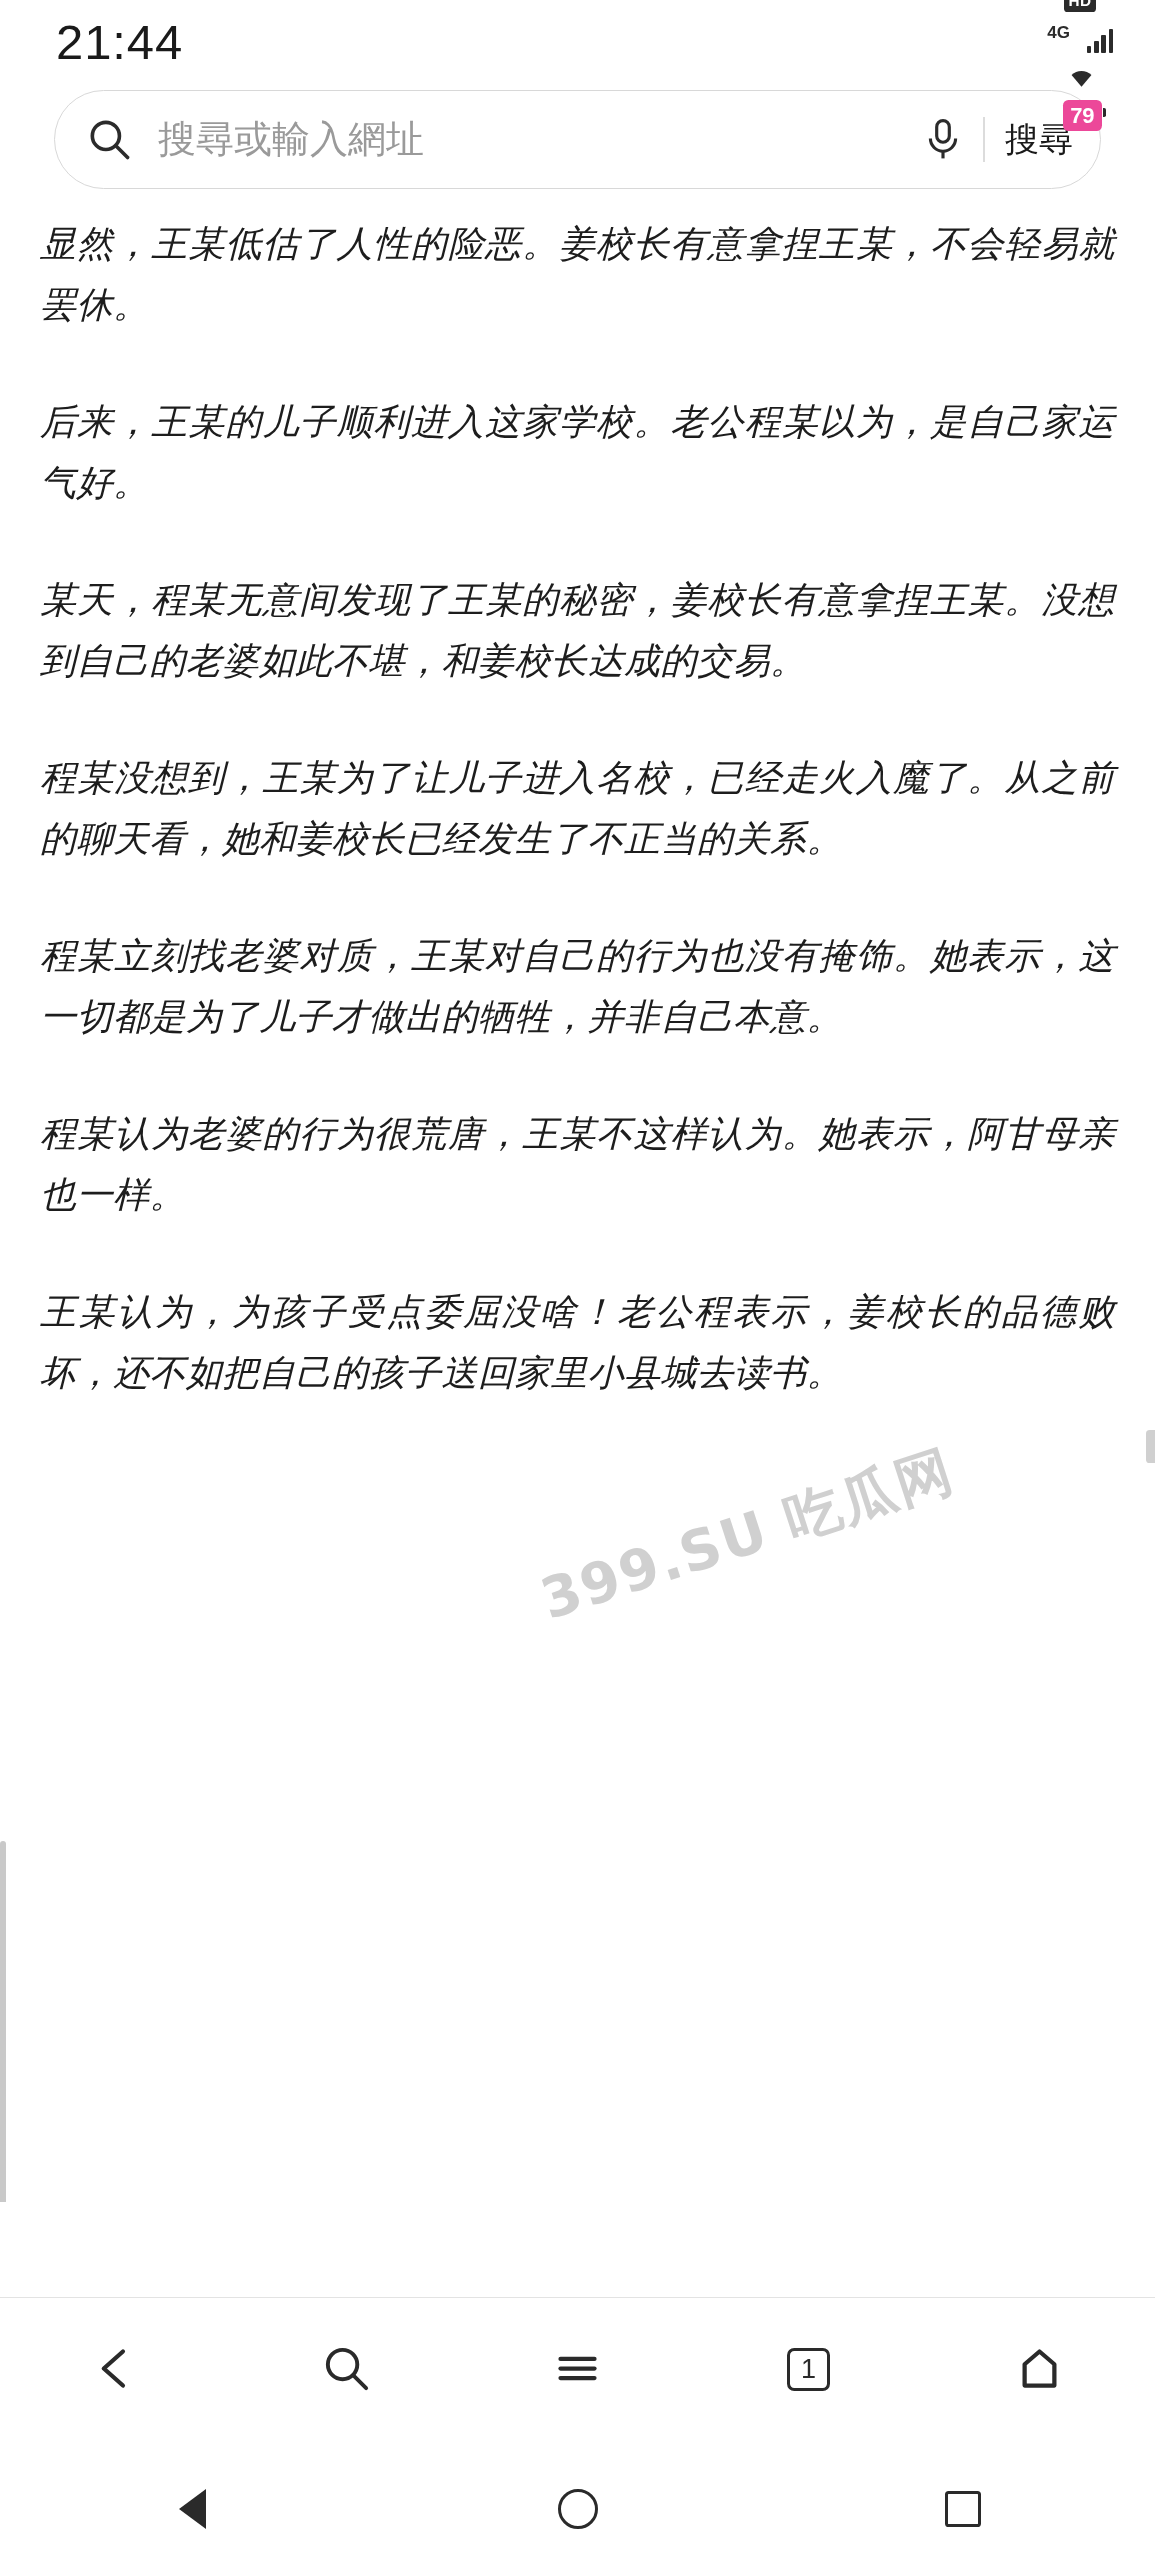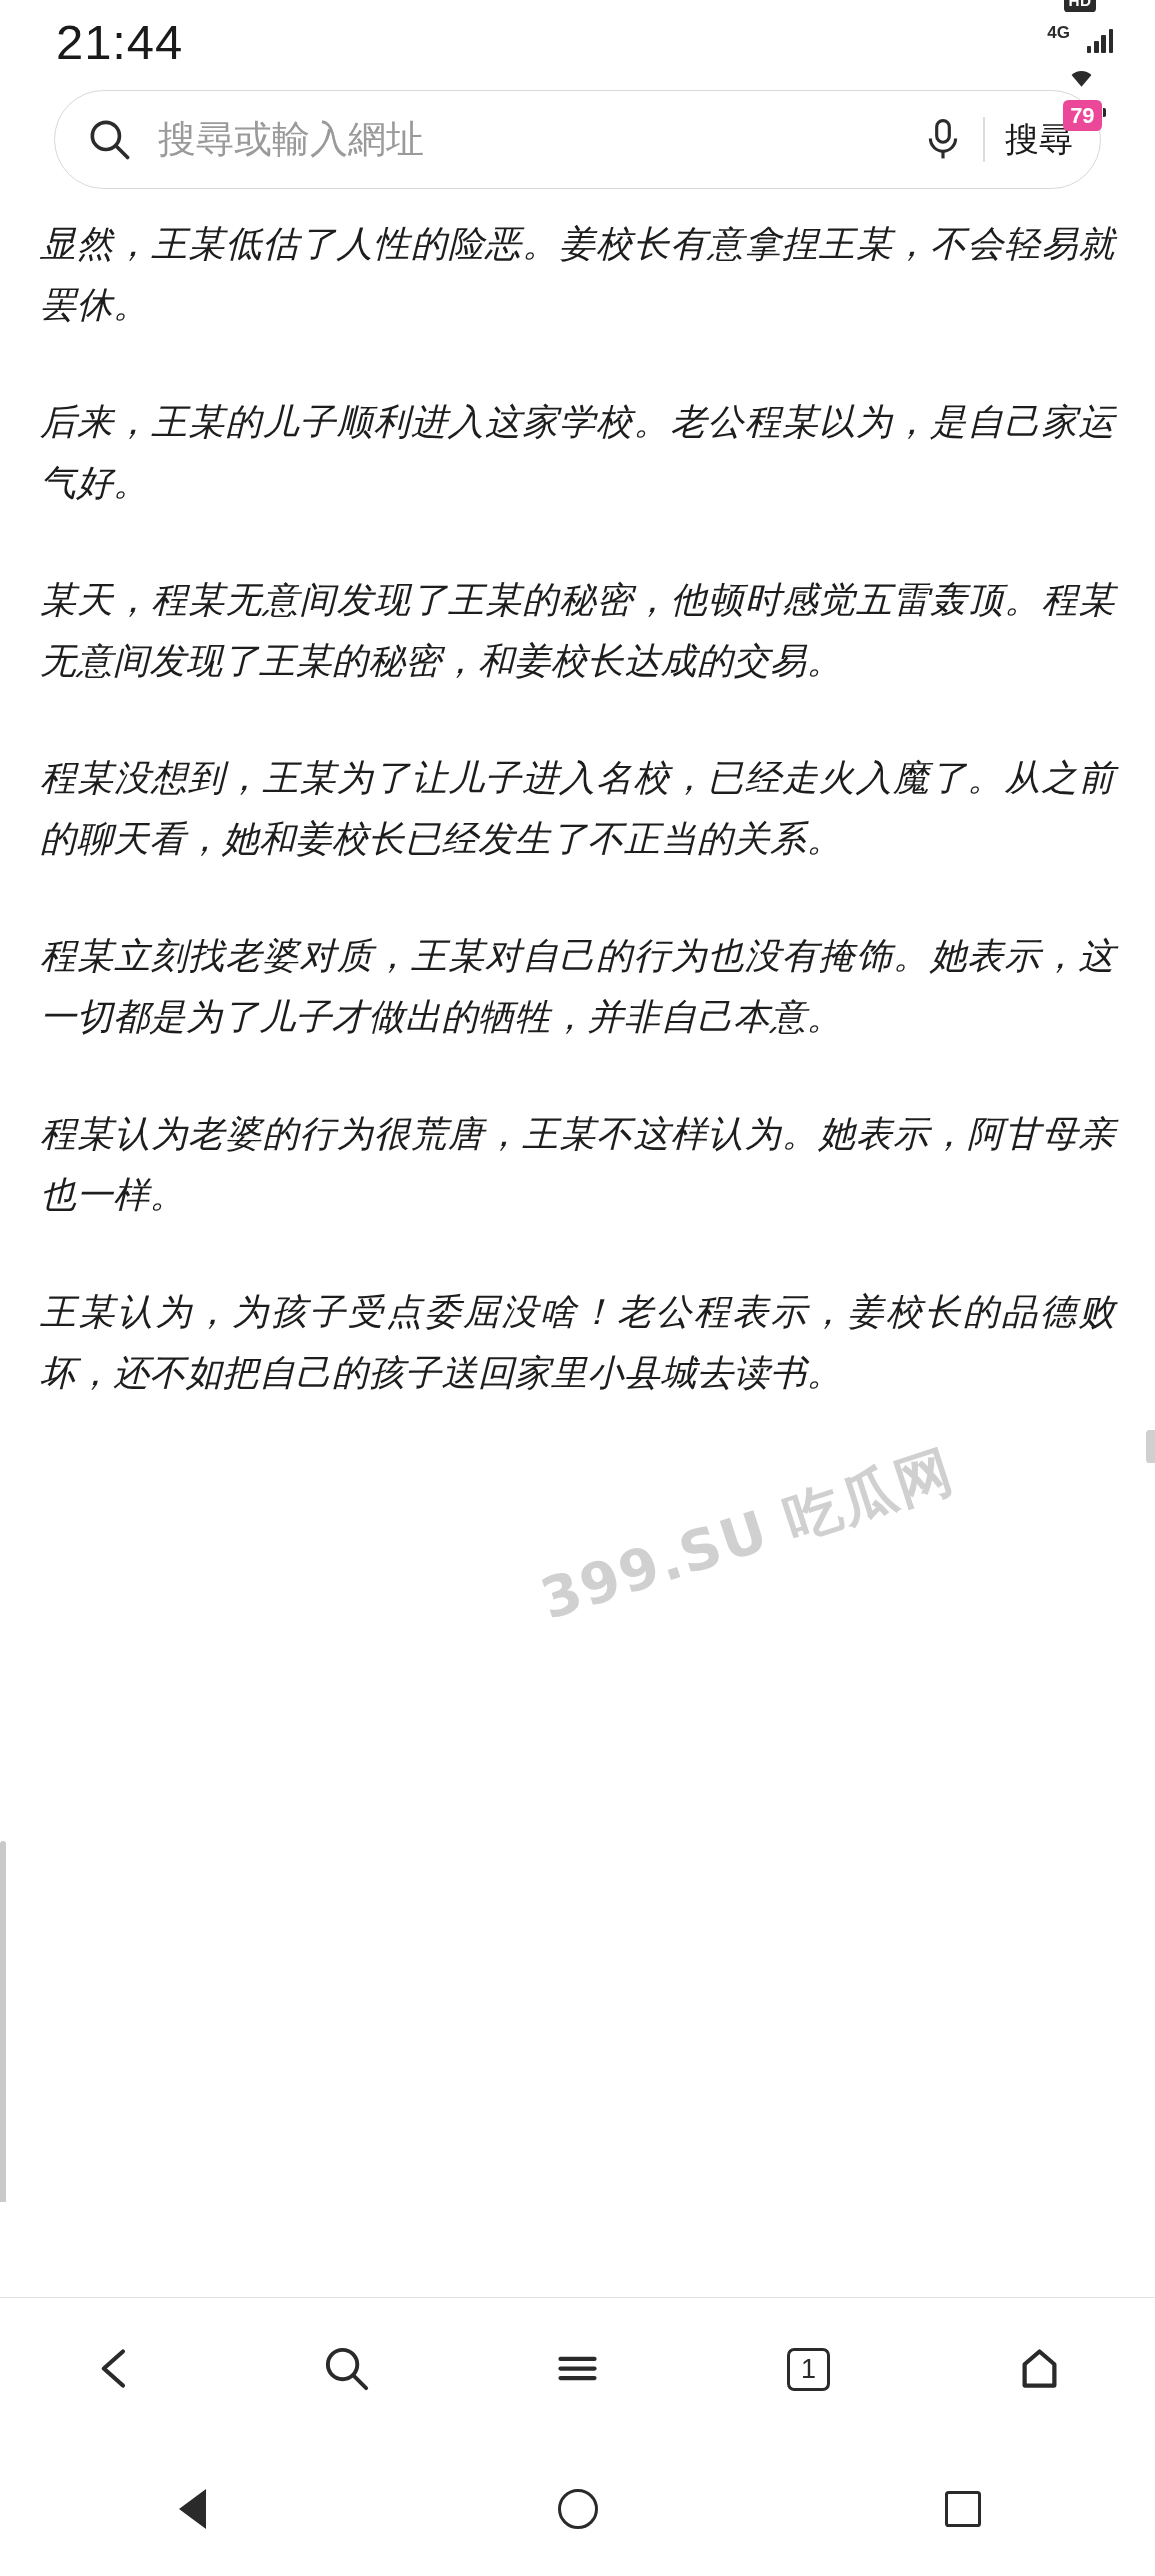--- a/index.html
+++ b/index.html
@@ -309,21 +309,21 @@
       </svg>
     </span>
     <span class="vdivider"></span>
     <span class="search-btn">搜尋</span>
   </div>
 </div>
 
 <div class="content">
   <p class="para">显然，王某低估了人性的险恶。姜校长有意拿捏王某，不会轻易就罢休。</p>
   <p class="para">后来，王某的儿子顺利进入这家学校。老公程某以为，是自己家运气好。</p>
-  <p class="para">某天，程某无意间发现了王某的秘密，他顿时感觉五雷轰顶。程某无意间发现了王某的秘密，和姜校长达成的交易。</p>
+  <p class="para">某天，程某无意间发现了王某的秘密，姜校长有意拿捏王某。没想到自己的老婆如此不堪，和姜校长达成的交易。</p>
   <p class="para">程某没想到，王某为了让儿子进入名校，已经走火入魔了。从之前的聊天看，她和姜校长已经发生了不正当的关系。</p>
   <p class="para">程某立刻找老婆对质，王某对自己的行为也没有掩饰。她表示，这一切都是为了儿子才做出的牺牲，并非自己本意。</p>
   <p class="para">程某认为老婆的行为很荒唐，王某不这样认为。她表示，阿甘母亲也一样。</p>
   <p class="para">王某认为，为孩子受点委屈没啥！老公程表示，姜校长的品德败坏，还不如把自己的孩子送回家里小县城去读书。</p>
   <div class="watermark">399.SU 吃瓜网</div>
   <div class="edge-tab"></div>
   <div class="scroll-indicator"></div>
 </div>
 
 <div class="browser-toolbar">

